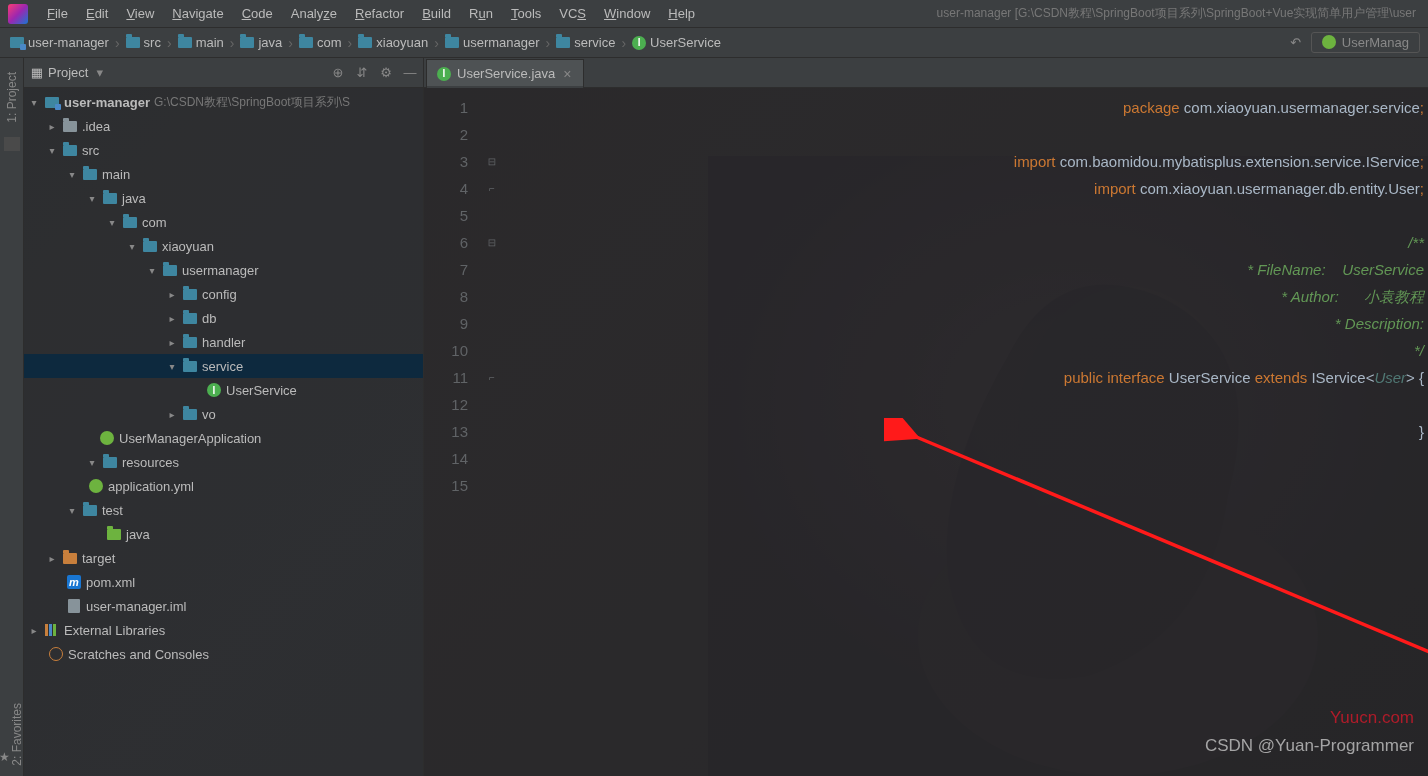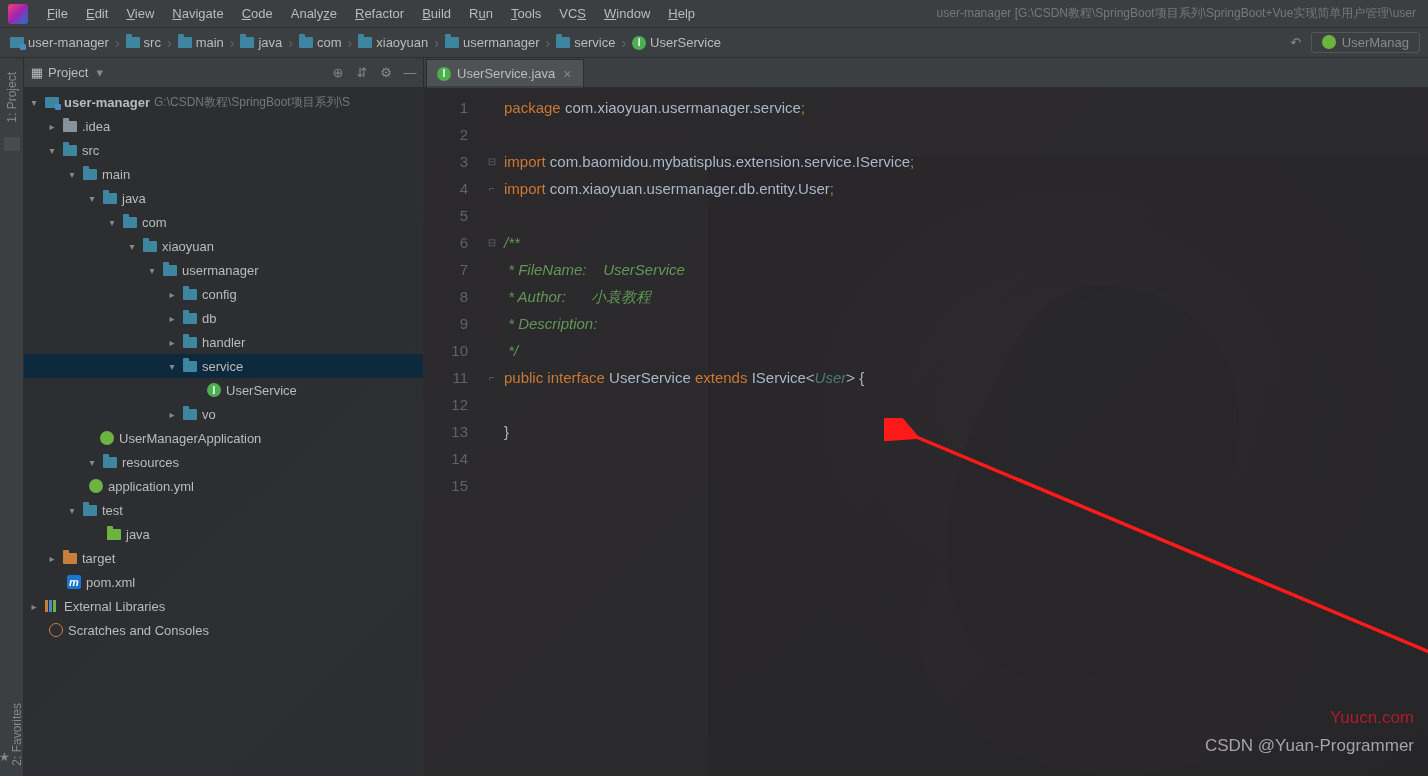--- a/index.html
+++ b/index.html
@@ -60,21 +60,21 @@
 .tabbar { height:30px; display:flex; align-items:flex-end; background:#3c3f41; border-bottom:1px solid #2d2d2d; padding-left:2px;}
 .tab { height:28px; padding:0 10px; display:flex; align-items:center; gap:6px; background:#4e5254; border:1px solid #2d2d2d; border-bottom:none; color:#bbb; position:relative;}
 .tab.active::after { content:""; position:absolute; left:0; right:0; bottom:-1px; height:2px; background:#3c3f41;}
 .tab .close { color:#888; font-size:14px; padding:0 2px; cursor:pointer;}
 
 .editor { flex:1; display:flex; background:rgba(43,43,43,0.55); font-family:"JetBrains Mono","Consolas",monospace; font-size:15px; line-height:27px; position:relative;}
 .gutter { width:60px; text-align:right; padding:6px 16px 6px 6px; color:#606366; user-select:none;}
 .gutter .ln { height:27px; }
 .fold-gutter { width:16px; padding:6px 0; color:#606366; font-size:10px;}
 .fold-gutter .fg { height:27px; text-align:center;}
-.code { flex:1; padding:6px 4px; position:relative;}
+.code { flex:1; padding:6px 4px; position:relative;text-align:right;}
 .code .line { height:27px; white-space:pre; }
 .kw { color:#cc7832; }
 .pkg { color:#a9b7c6; }
 .cls { color:#a9b7c6; }
 .type-use { color:#507874; font-style:italic;}
 .comment { color:#629755; font-style:italic;}
 .semi { color:#cc7832; }
 .iface-name { color:#a9b7c6; }
 .caret-line { position:relative; }
 .caret { display:inline-block; width:1px; height:20px; background:#bbb; vertical-align:middle; margin-left:1px;}
@@ -385,20 +385,27 @@
             <span class="folder-ic orange"></span>
           </span>
           <span>target</span>
         </div>
       <div class="tree-row" style="padding-left:26px">
           <span class="arr none">▸</span>
           <span class="ic">
             <span class="m-ic">m</span>
           </span>
           <span>pom.xml</span>
+        </div>
+      <div class="tree-row" style="padding-left:26px">
+          <span class="arr none">▸</span>
+          <span class="ic">
+            <span class="file-ic"></span>
+          </span>
+          <span>user-manager.iml</span>
         </div>
       <div class="tree-row" style="padding-left:4px">
           <span class="arr">▸</span>
           <span class="ic">
             <span class="lib-ic">
               <span></span>
               <span></span>
               <span></span>
             </span>
           </span>

